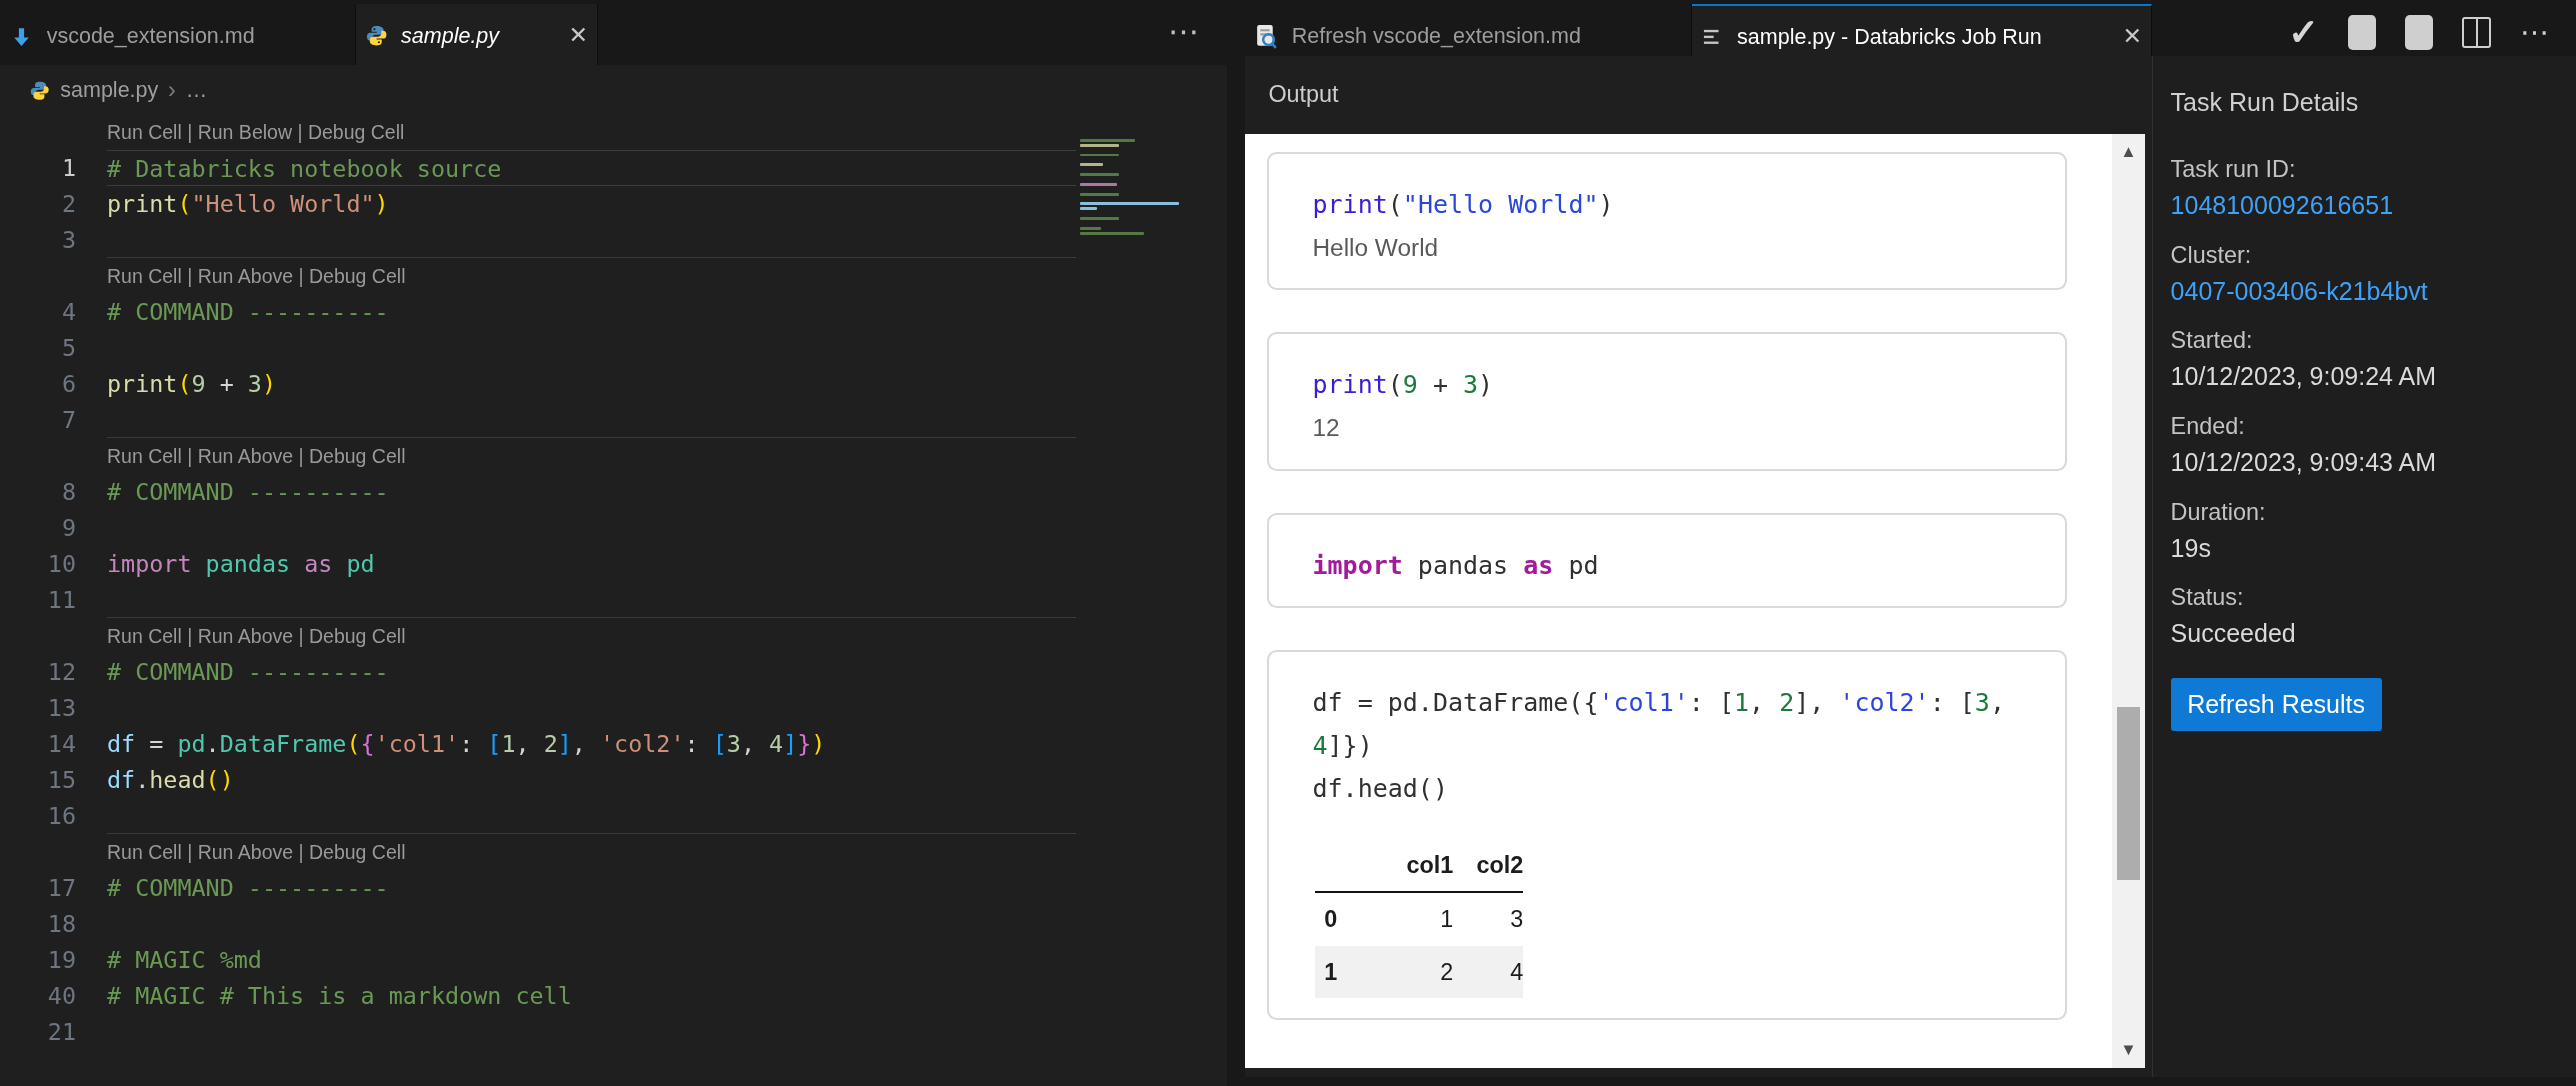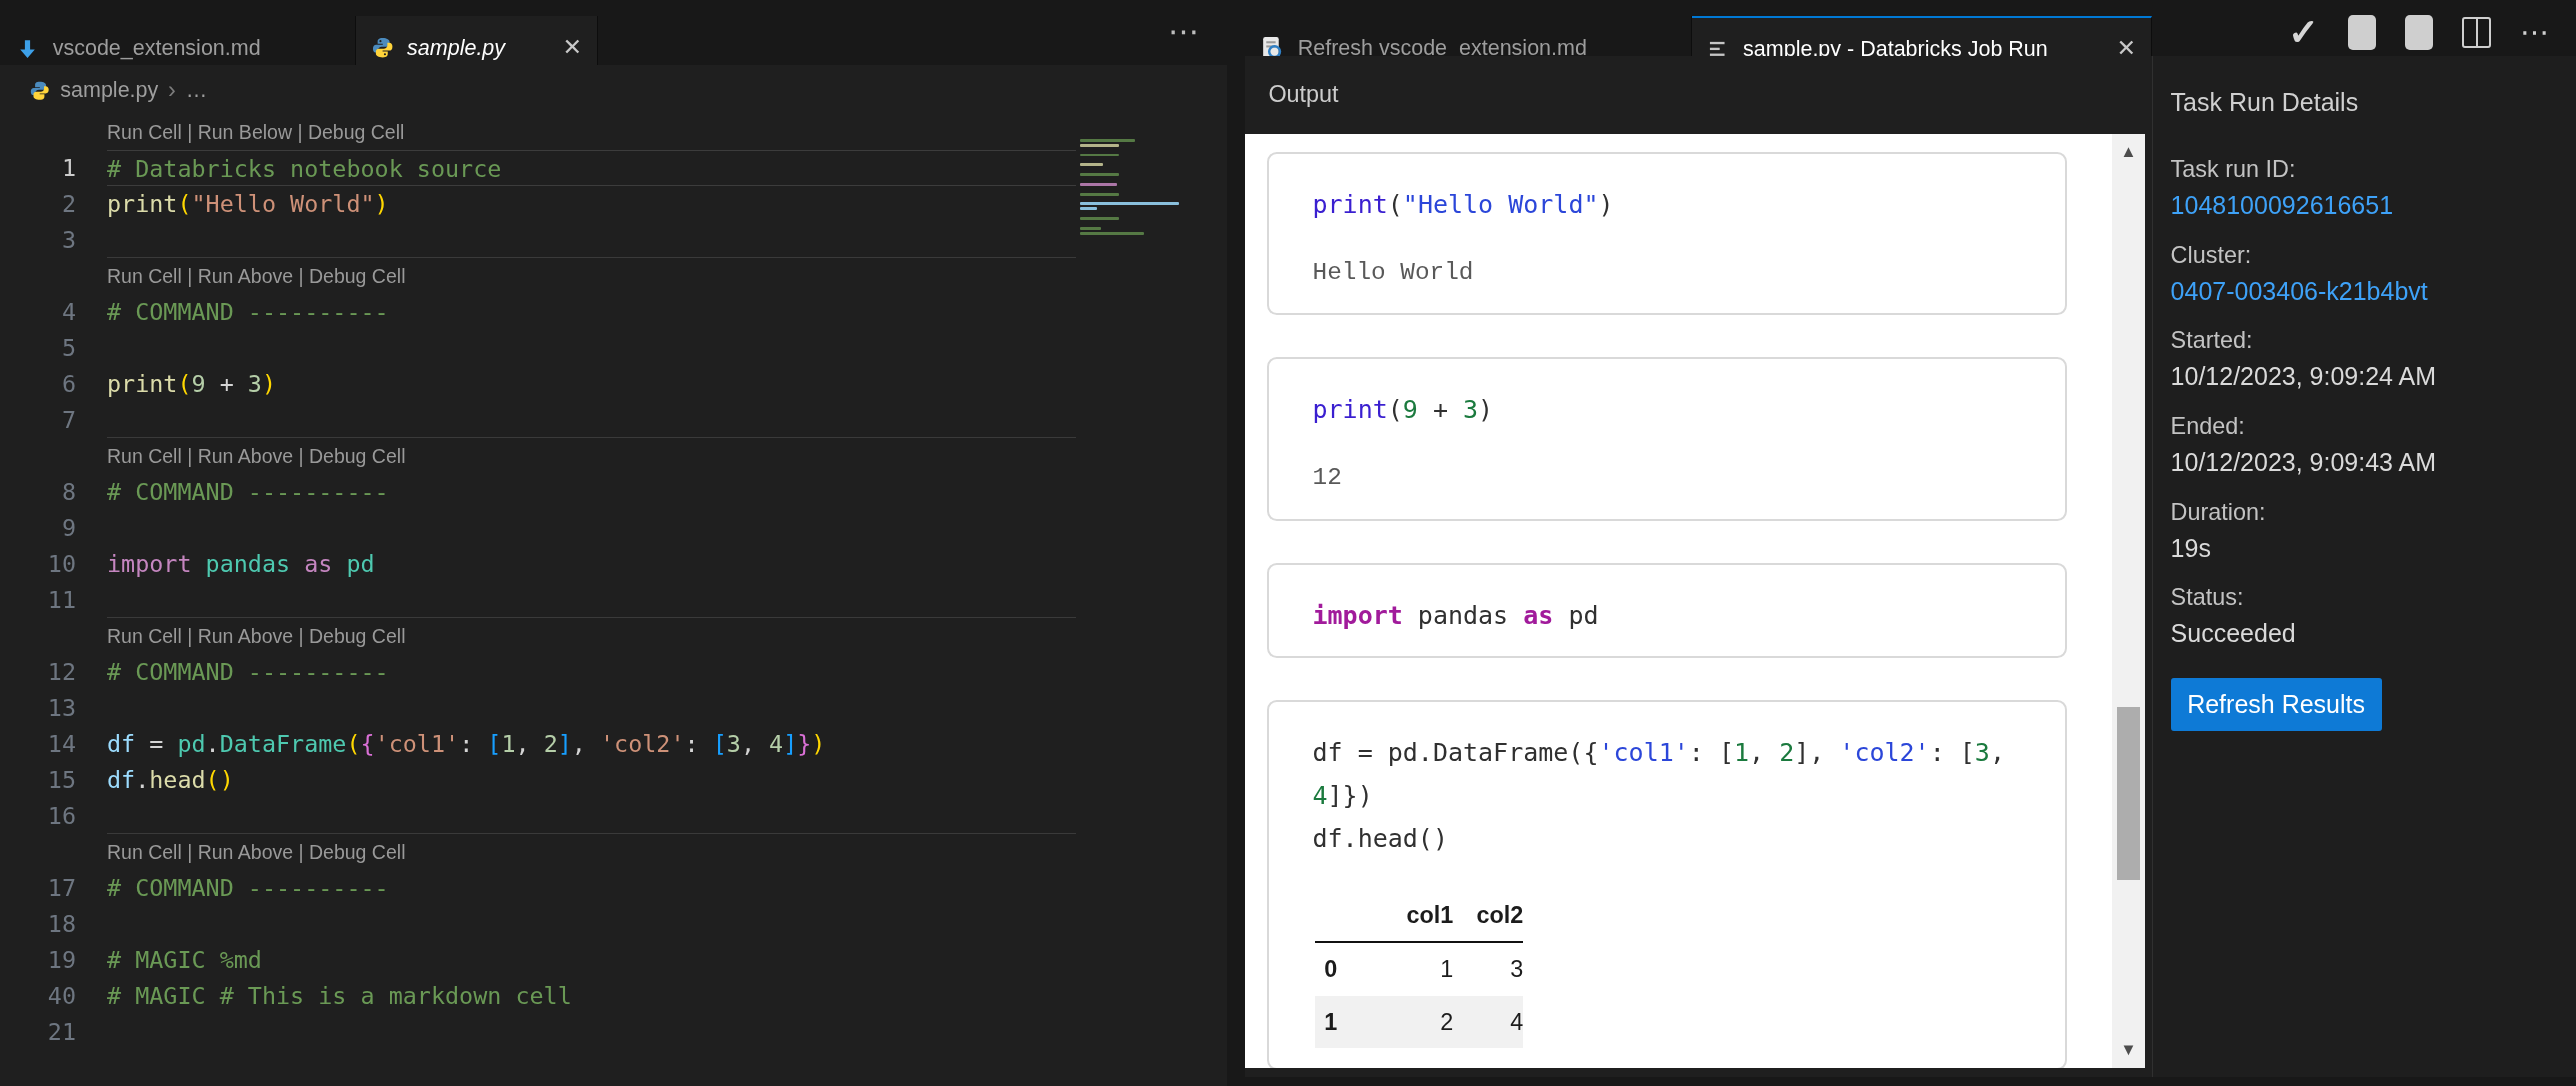--- a/index.html
+++ b/index.html
@@ -1,21 +1,21 @@
 <!DOCTYPE html>
 <html><head>
 <meta charset="utf-8">
 <style>
   html,body{margin:0;padding:0;background:#111;}
   .app{position:relative;width:2576px;height:1086px;background:#181818;overflow:hidden;
        font-family:"Liberation Sans",sans-serif;-webkit-font-smoothing:antialiased;}
 
   
   .tabbar{position:absolute;left:0;top:0;width:2576px;height:65px;background:#181818;border-bottom:1px solid #222;}
-  .tab{position:absolute;top:16px;height:65px;display:flex;align-items:center;padding:0 15px;
+  .tab{position:absolute;top:4px;height:65px;display:flex;align-items:center;padding:0 9px;
        box-sizing:border-box;background:#181818;border-right:1px solid #0d0d0d;}
   .tab.active{background:#1f1f1f;border-bottom:1px solid #1f1f1f;}
   .t1{left:0;width:356px;}
   .t2{left:356px;width:242px;}
   .t3{left:1245px;width:447px;}
   .t4{left:1692px;width:460px;}
   .t4.active{border-top:2.9px solid #0078d4;}
   .tlabel{font-size:21.5px;color:#9d9d9d;margin-left:12.7px;white-space:nowrap;}
   .tab.active .tlabel{color:#ffffff;}
   .t2 .tlabel{font-style:italic;}
@@ -51,21 +51,21 @@
   .sash{position:absolute;left:1227px;top:0;width:18.5px;height:1021px;background:#181818;}
 
   
   .webview{position:absolute;left:1245px;top:56px;width:1331px;height:1021px;background:#1f1f1f;}
   .output-title{position:absolute;left:23.4px;top:25px;font-size:23.4px;color:#cccccc;}
   .output-white{position:absolute;left:0;top:78px;width:900px;height:934px;background:#ffffff;overflow:hidden;}
   .cells{position:absolute;left:0;top:0;width:867px;padding-top:17.6px;}
   .cell{border:2px solid #d9d9d9;border-radius:9.8px;margin:0 45px 42px 21.5px;padding:29px 44px 19.5px 44px;
         background:#fff;box-sizing:border-box;}
   .cline{font-family:"DejaVu Sans Mono",monospace;font-size:25px;line-height:43px;white-space:pre;}
-  .cellout{font-family:Liberation Mono, monospace;font-size:24.4px;color:#595959;margin-top:25px;line-height:43px;}
+  .cellout{font-family:Liberation Sans, sans-serif;font-size:24.4px;color:#595959;line-height:43px;}
   .l-k{color:#A11B9B;font-weight:700}.l-b{color:#3A1FD0}.l-s{color:#2B46D9}.l-n{color:#1B7A3E}.l-p{color:#303030}
   .pdtable{border-collapse:collapse;margin-top:29px;margin-left:2px;
            font-family:"Liberation Sans",sans-serif;font-size:23.4px;color:#1c1c1c;}
   .pdtable th,.pdtable td{padding:12.7px 0;text-align:right;}
   .pdtable thead th{font-weight:700;border-bottom:2.9px solid #111;}
   .pdtable .idx{font-weight:700;text-align:left;padding-left:9.8px;}
   .pdtable .c-idx{width:59px;}
   .pdtable .c-d{width:70px;}
   .pdtable tr.shaded{background:#f1f1f1;}
   .scrolltrack{position:absolute;left:867px;top:0;width:33px;height:934px;background:#f1f1f1;}

